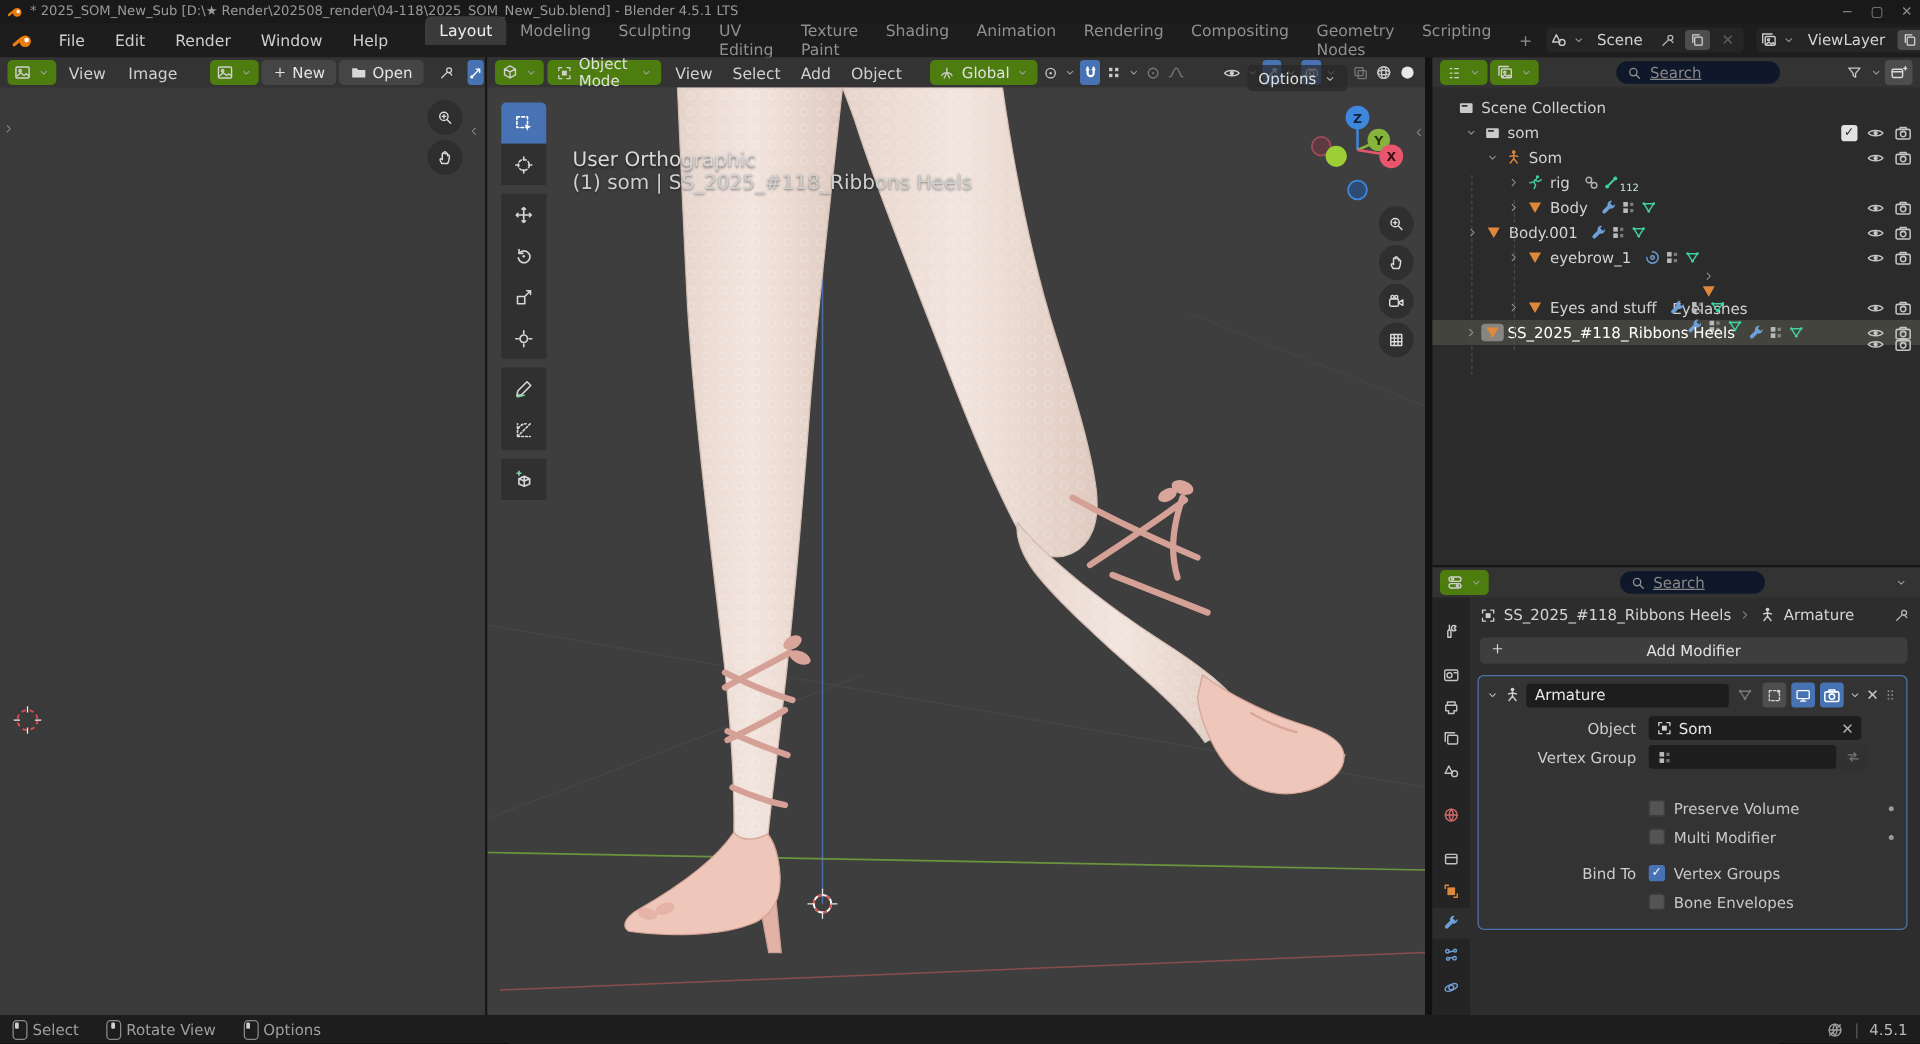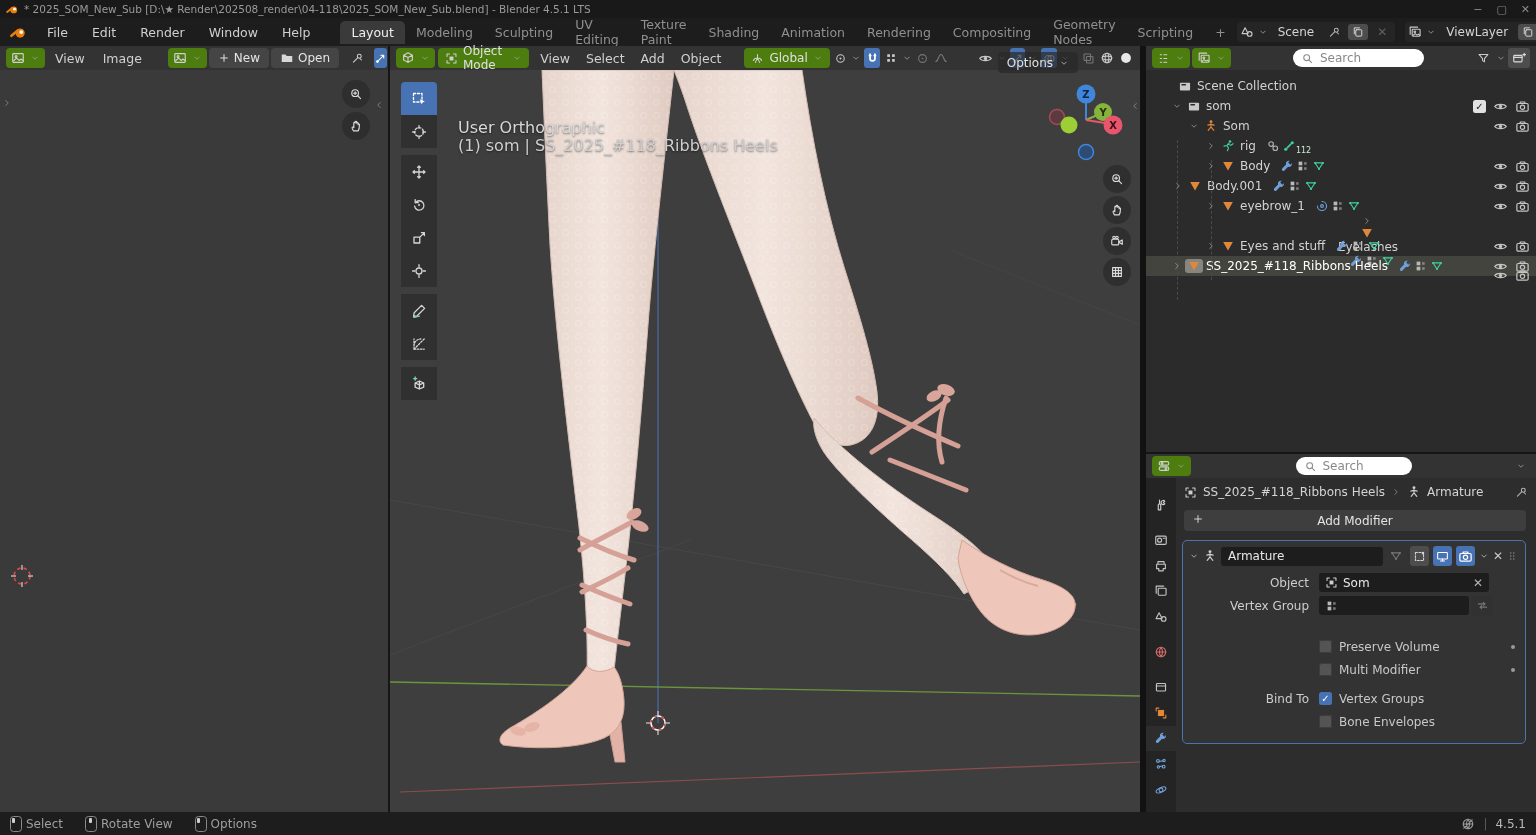--- a/index.html
+++ b/index.html
@@ -1,19 +1,19 @@
 <!DOCTYPE html>
 <html><head>
 <meta charset="utf-8">
 <style>
   html,body{margin:0;padding:0;background:#000;}
   .app{position:relative;width:1536px;height:835px;background:#121212;overflow:hidden;
        font-family:"DejaVu Sans","Liberation Sans",sans-serif;font-size:12px;color:#c8c8c8;}
   .abs{position:absolute;}
-  .row{display:flex;align-items:center;}
+  .row{display:flex;align-items:flex-start;}
   .ic{display:inline-flex;align-items:center;justify-content:center;line-height:0;}
   
   .titlebar{left:0;top:0;width:1536px;height:18px;background:#191919;color:#9a9a9a;font-size:10.5px;
             display:flex;align-items:center;padding-left:6px;box-sizing:border-box;}
   .winbtns{position:absolute;right:6px;top:0;height:18px;display:flex;gap:14px;align-items:center;color:#8a8a8a;font-size:11px;}
   
   .menubar{left:0;top:18px;width:1536px;height:28px;background:#1d1d1d;display:flex;align-items:center;}
   .menu-item{padding:4px 12px;color:#cfcfcf;font-size:12.5px;border-radius:4px;cursor:default;}
   .ws-tab{padding:4px 11px;color:#909090;font-size:12.5px;border-radius:5px 5px 0 0;}
   .ws-tab.active{background:#3a3a3a;color:#efefef;}
@@ -35,21 +35,21 @@
   .viewport{left:390px;top:46px;width:750px;height:766px;background:#3e3e3e;}
   .vp-overlay-text{color:#d8d8d8;font-size:16px;text-shadow:0 1px 2px rgba(0,0,0,.5);margin-top:36px;}
   .tool{width:36px;height:33px;background:#2e2e2eD9;display:flex;align-items:center;justify-content:center;}
   .tool.active{background:#4772b3;}
   .toolcol{display:flex;flex-direction:column;gap:0;}
   .toolgap{height:7px;}
   .options-btn{display:flex;align-items:center;gap:6px;background:rgba(40,40,40,.7);border-radius:4px;height:21px;padding:0 9px;color:#e0e0e0;}
   
   .outliner{left:1146px;top:46px;width:390px;height:408px;background:#2b2b2b;border-bottom:2px solid #161616;box-sizing:border-box;}
   .outliner .hdr{background:#333333;}
-  .searchbox{display:flex;align-items:center;gap:6px;background:#ffffff;border-radius:10px;height:18px;padding:0 8px;color:#888;flex:0 0 auto;}
+  .searchbox{display:flex;align-items:center;gap:6px;background:#0f172a;border-radius:10px;height:18px;padding:0 8px;color:#888;flex:0 0 auto;text-decoration:underline;}
   .o-row{height:20px;display:flex;align-items:center;padding-right:6px;font-size:12px;color:#d2d2d2;}
   .o-row.sel{background:#44443f;color:#fff;}
   .o-row .exp{width:16px;display:flex;justify-content:center;opacity:.8;}
   .o-row .oic{width:18px;display:flex;justify-content:center;}
   .o-row .lab{margin-left:3px;white-space:nowrap;}
   .o-row .mid{display:flex;gap:2px;margin-left:10px;align-items:center;}
   .o-row .rt{margin-left:auto;display:flex;gap:7px;align-items:center;}
   .ocb{width:13px;height:13px;border-radius:2.5px;background:#e2e2e2;color:#1d1d1d;font-size:10px;display:flex;align-items:center;justify-content:center;}
   .badge{font-size:8px;color:#cfe8d8;margin-left:-2px;margin-top:8px;}
   .guide{position:absolute;border-left:1px dashed #4a4a4a;width:0;}
@@ -704,21 +704,21 @@
             <svg width="14" height="14" viewBox="0 0 16 16" fill="none" stroke="#dadada" stroke-width="1.3" stroke-linecap="round" stroke-linejoin="round">
               <rect x="2" y="5" width="9.5" height="7.5" rx="1"></rect>
               <path d="M2 7.3h9.5M12.5 4.2h3M14 2.7v3"></path>
             </svg>
           </span>
         </span>
     </div>
     <div id="outliner-rows" style="padding-top:6px;position:relative;">
       <div class="guide" style="left:31px;top:70px;height:160px;"></div>
       <div class="guide" style="left:65px;top:90px;height:120px;"></div>
-    <div class="o-row" style="padding-left: 14px;">
+    <div class="o-row" style="padding-left: 2px;">
           <span class="exp"></span>
           <span class="oic">
             <svg width="14" height="14" viewBox="0 0 16 16" fill="none" stroke="#c9c9c9" stroke-width="1.3" stroke-linecap="round" stroke-linejoin="round">
               <rect x="2.2" y="4.2" width="11.6" height="8.8" rx="1" fill="#c9c9c9" stroke="none"></rect>
               <path d="M4.5 6.5h4" stroke="#2b2b2b" stroke-width="1.6"></path>
             </svg>
           </span>
           <span class="lab">Scene Collection</span>
           <span class="mid"></span>
           <span class="rt"></span>

